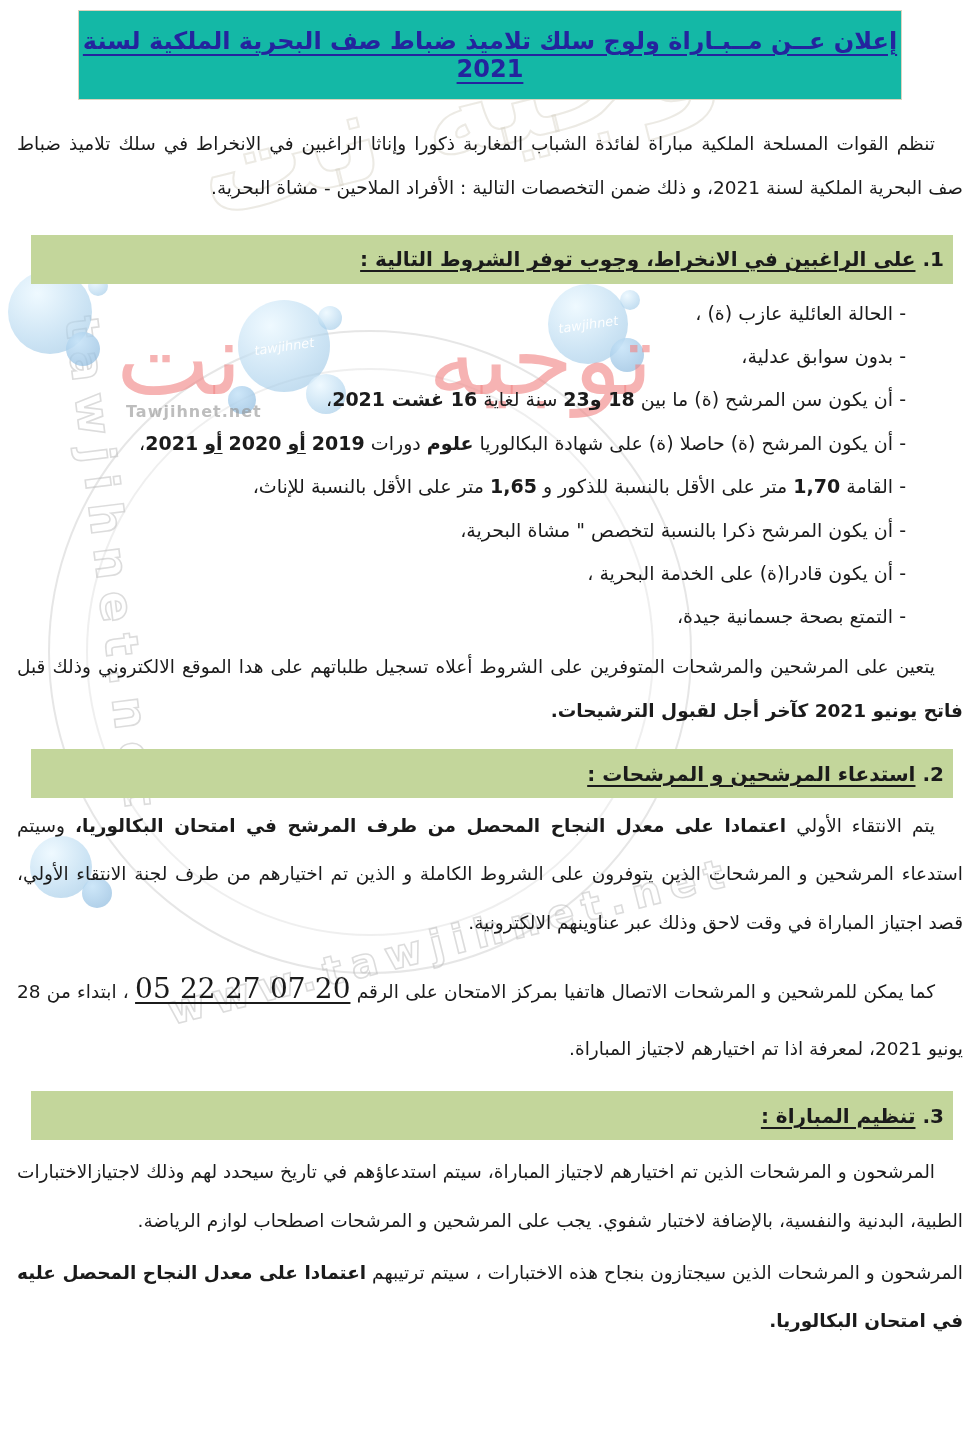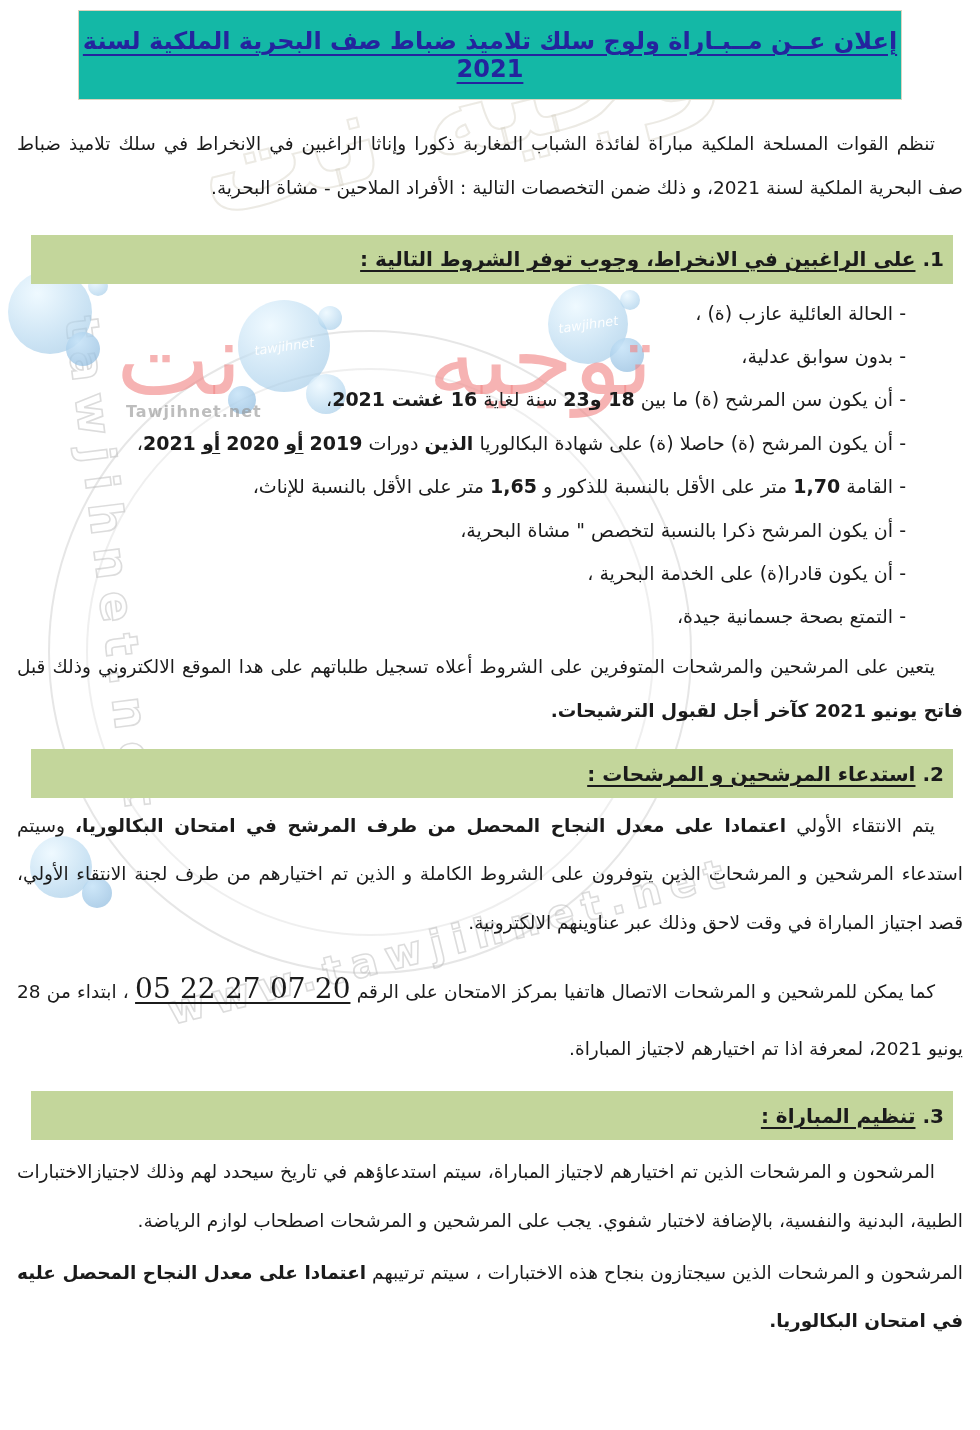--- a/index.html
+++ b/index.html
@@ -112,21 +112,21 @@
 
   <div class="band band1">
     <span class="num">1.</span>
     <span class="band-title">على الراغبين في الانخراط، وجوب توفر الشروط التالية :</span>
   </div>
 
   <ul class="conditions">
     <li><span>- الحالة العائلية عازب (ة) ،</span></li>
     <li><span>- بدون سوابق عدلية،</span></li>
     <li><span>- أن يكون سن المرشح (ة) ما بين </span><span class="b">18 و23</span><span> سنة لغاية </span><span class="b">16 غشت 2021</span><span>،</span></li>
-    <li><span>- أن يكون المرشح (ة) حاصلا (ة) على شهادة البكالوريا </span><span class="b">الذين</span><span> دورات </span><span class="b">2019</span><span> </span><span class="bu">أو</span><span> </span><span class="b">2020</span><span> </span><span class="bu">أو</span><span> </span><span class="b">2021</span><span>،</span></li>
+    <li><span>- أن يكون المرشح (ة) حاصلا (ة) على شهادة البكالوريا </span><span class="b">علوم</span><span> دورات </span><span class="b">2019</span><span> </span><span class="bu">أو</span><span> </span><span class="b">2020</span><span> </span><span class="bu">أو</span><span> </span><span class="b">2021</span><span>،</span></li>
     <li><span>- القامة </span><span class="b">1,70</span><span> متر على الأقل بالنسبة للذكور و </span><span class="b">1,65</span><span> متر على الأقل بالنسبة للإناث،</span></li>
     <li><span>- أن يكون المرشح ذكرا بالنسبة لتخصص " مشاة البحرية،</span></li>
     <li><span>- أن يكون قادرا(ة)  على الخدمة البحرية ،</span></li>
     <li><span>- التمتع بصحة جسمانية جيدة،</span></li>
   </ul>
 
   <p class="para indent mt0"><span>يتعين على المرشحين والمرشحات المتوفرين على الشروط أعلاه تسجيل طلباتهم على هدا الموقع الالكتروني  وذلك قبل </span><span class="b">فاتح يونيو 2021  كآخر أجل لقبول الترشيحات.</span></p>
 
   <div class="band band2">
     <span class="num">2.</span>

